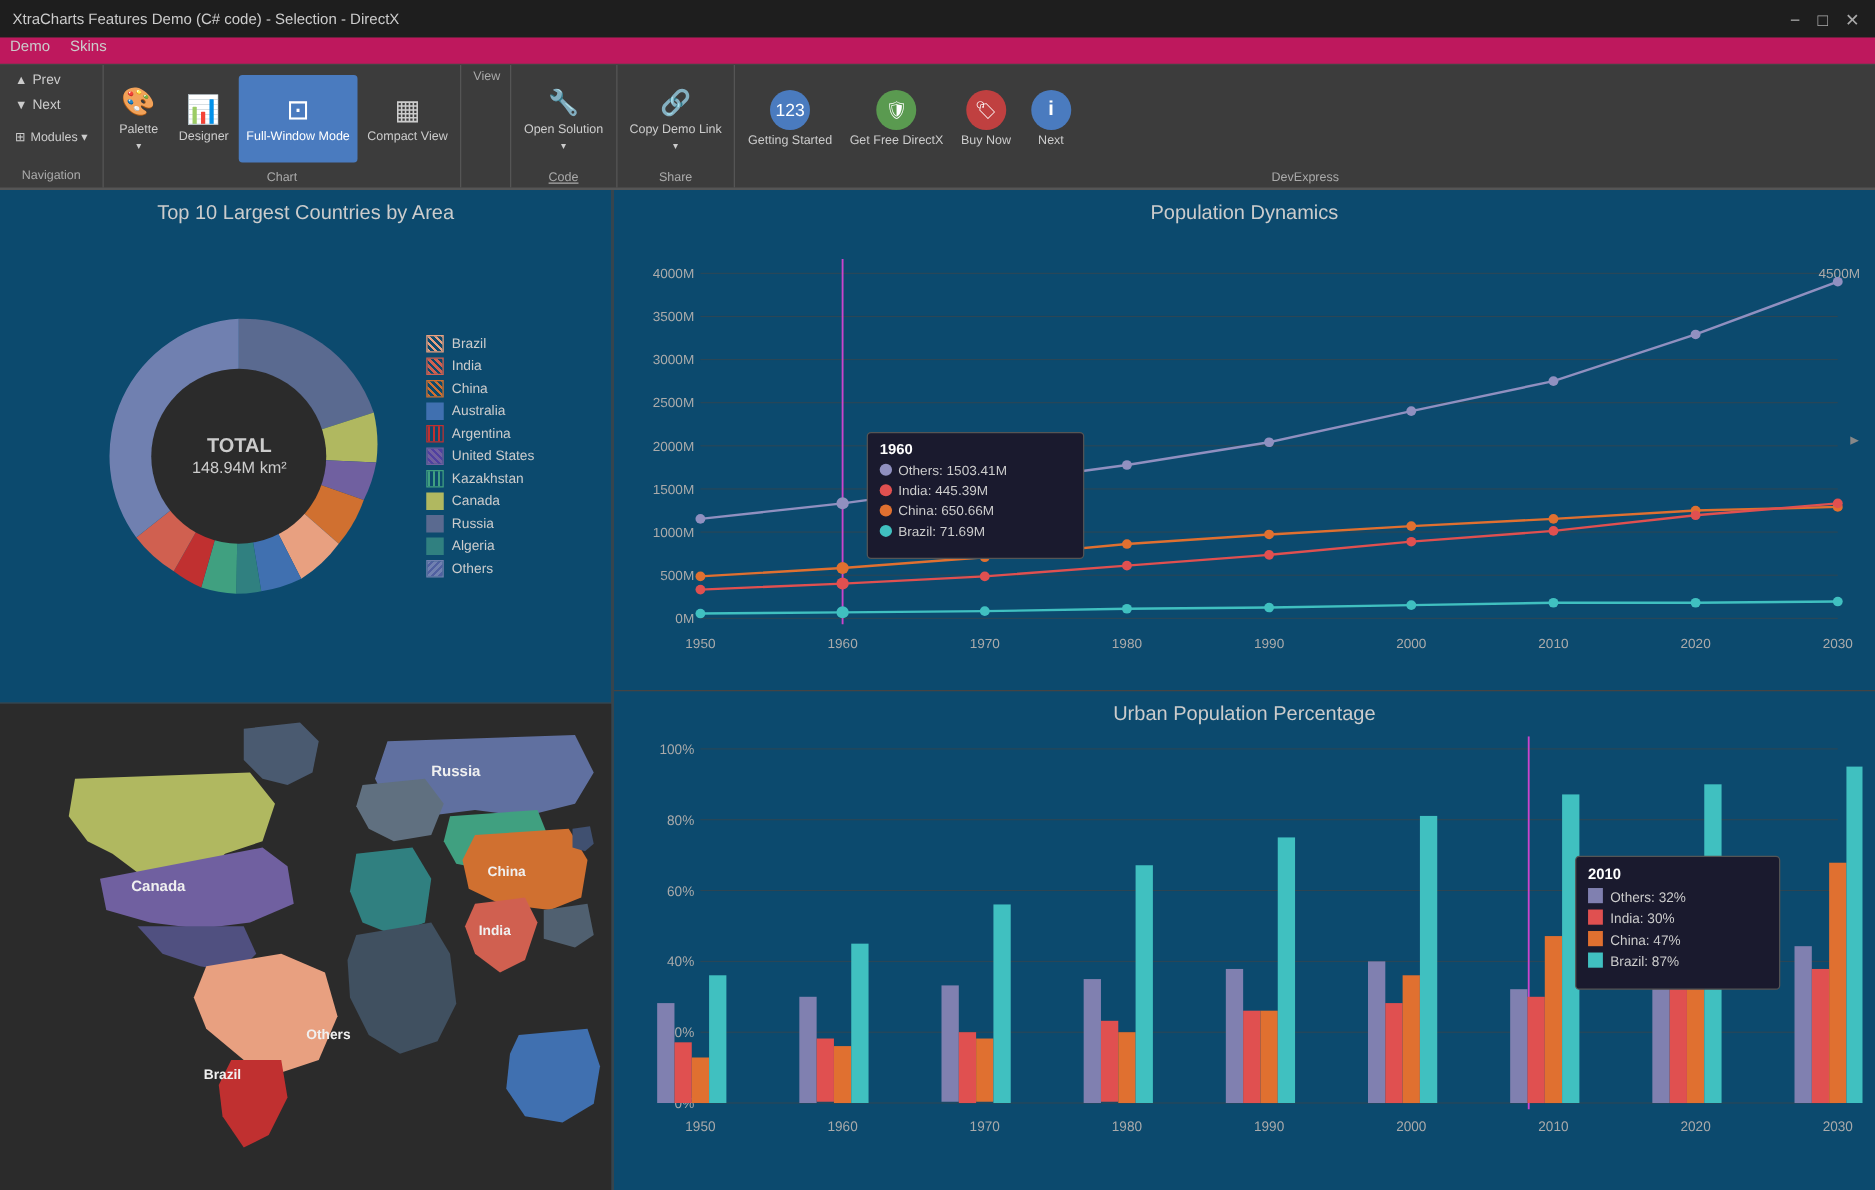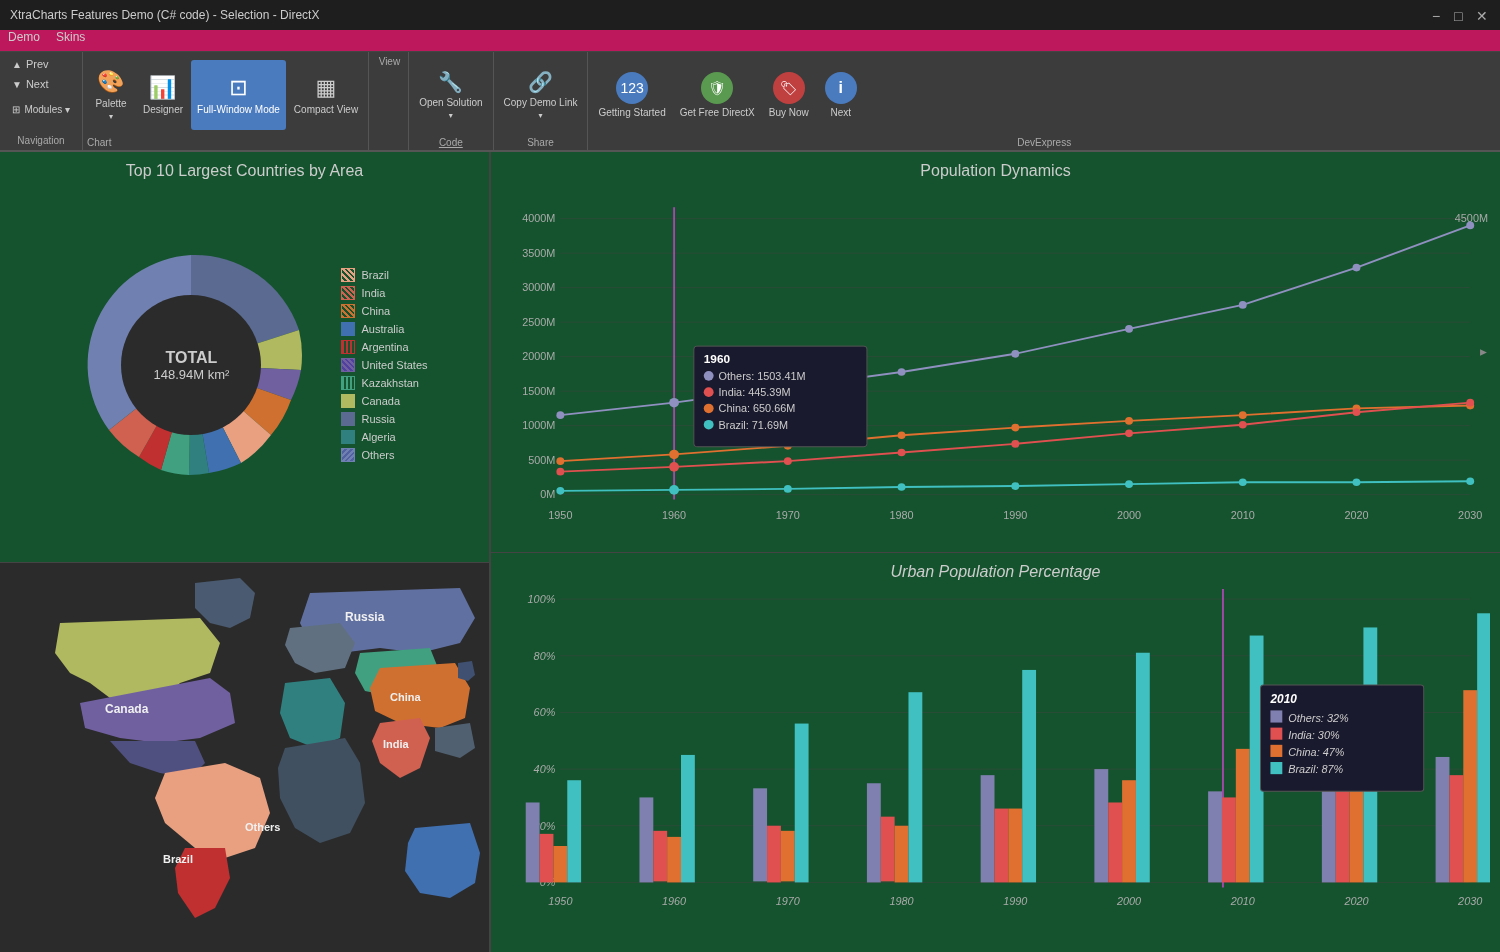--- a/index.html
+++ b/index.html
@@ -68,21 +68,21 @@
       display: flex; align-items: center; gap: 4px;
       cursor: pointer; font-size: 11px; color: #ccc;
       padding: 2px 4px; border-radius: 2px;
     }
     .nav-arrow { font-size: 10px; }
 
     
     .main-content {
       display: flex;
       height: calc(952px - 30px - 22px - 100px);
-      background: #14532d;
+      background: #0c4a6e;
     }
 
     
     .left-panel {
       width: 490px;
       display: flex;
       flex-direction: column;
       border-right: 1px solid #444;
     }
 
@@ -223,21 +223,21 @@
       </div>
       <div class="ribbon-btn active">
         <span class="icon">⊡</span>
         <span>Full-Window Mode</span>
       </div>
       <div class="ribbon-btn">
         <span class="icon">▦</span>
         <span>Compact View</span>
       </div>
     </div>
-    <div style="font-size:10px; color:#aaa; ">Chart</div>
+    <div style="font-size:10px; color:#aaa; text-align:center;">Chart</div>
   </div>
 
   <div style="display:flex; border-right:1px solid #555; padding:4px 8px 2px; min-width:40px;">
     <div style="flex:1;"></div>
     <div style="font-size:10px; color:#aaa; text-align:center;">View</div>
   </div>
 
   <div style="display:flex; flex-direction:column; border-right:1px solid #555; padding:4px 4px 2px;">
     <div style="display:flex; gap:2px; flex:1; align-items:flex-start; padding-top:4px;">
       <div class="ribbon-btn">
@@ -516,21 +516,21 @@
           <circle cx="210" cy="247" r="5" fill="#40c0c0"></circle>
           <text x="220" y="251" fill="#ccc" font-size="11">Brazil: 71.69M</text>
 
           <text x="990" y="175" fill="#888" font-size="14">▸</text>
         </svg>
       </div>
     </div>
 
     <div class="divider-h"></div>
 
-    <div class="chart-container" style="height: 50%; font-style: italic;">
+    <div class="chart-container" style="height: 50%;">
       <div class="chart-title">Urban Population Percentage</div>
       <div class="bar-chart-area">
         <svg width="100%" height="100%" viewBox="0 0 1000 340" preserveAspectRatio="none">
 
           <line x1="60" y1="10" x2="980" y2="10" stroke="#444" stroke-width="0.5"></line>
           <line x1="60" y1="66" x2="980" y2="66" stroke="#444" stroke-width="0.5"></line>
           <line x1="60" y1="122" x2="980" y2="122" stroke="#444" stroke-width="0.5"></line>
           <line x1="60" y1="178" x2="980" y2="178" stroke="#444" stroke-width="0.5"></line>
           <line x1="60" y1="234" x2="980" y2="234" stroke="#444" stroke-width="0.5"></line>
           <line x1="60" y1="290" x2="980" y2="290" stroke="#444" stroke-width="0.5"></line>

